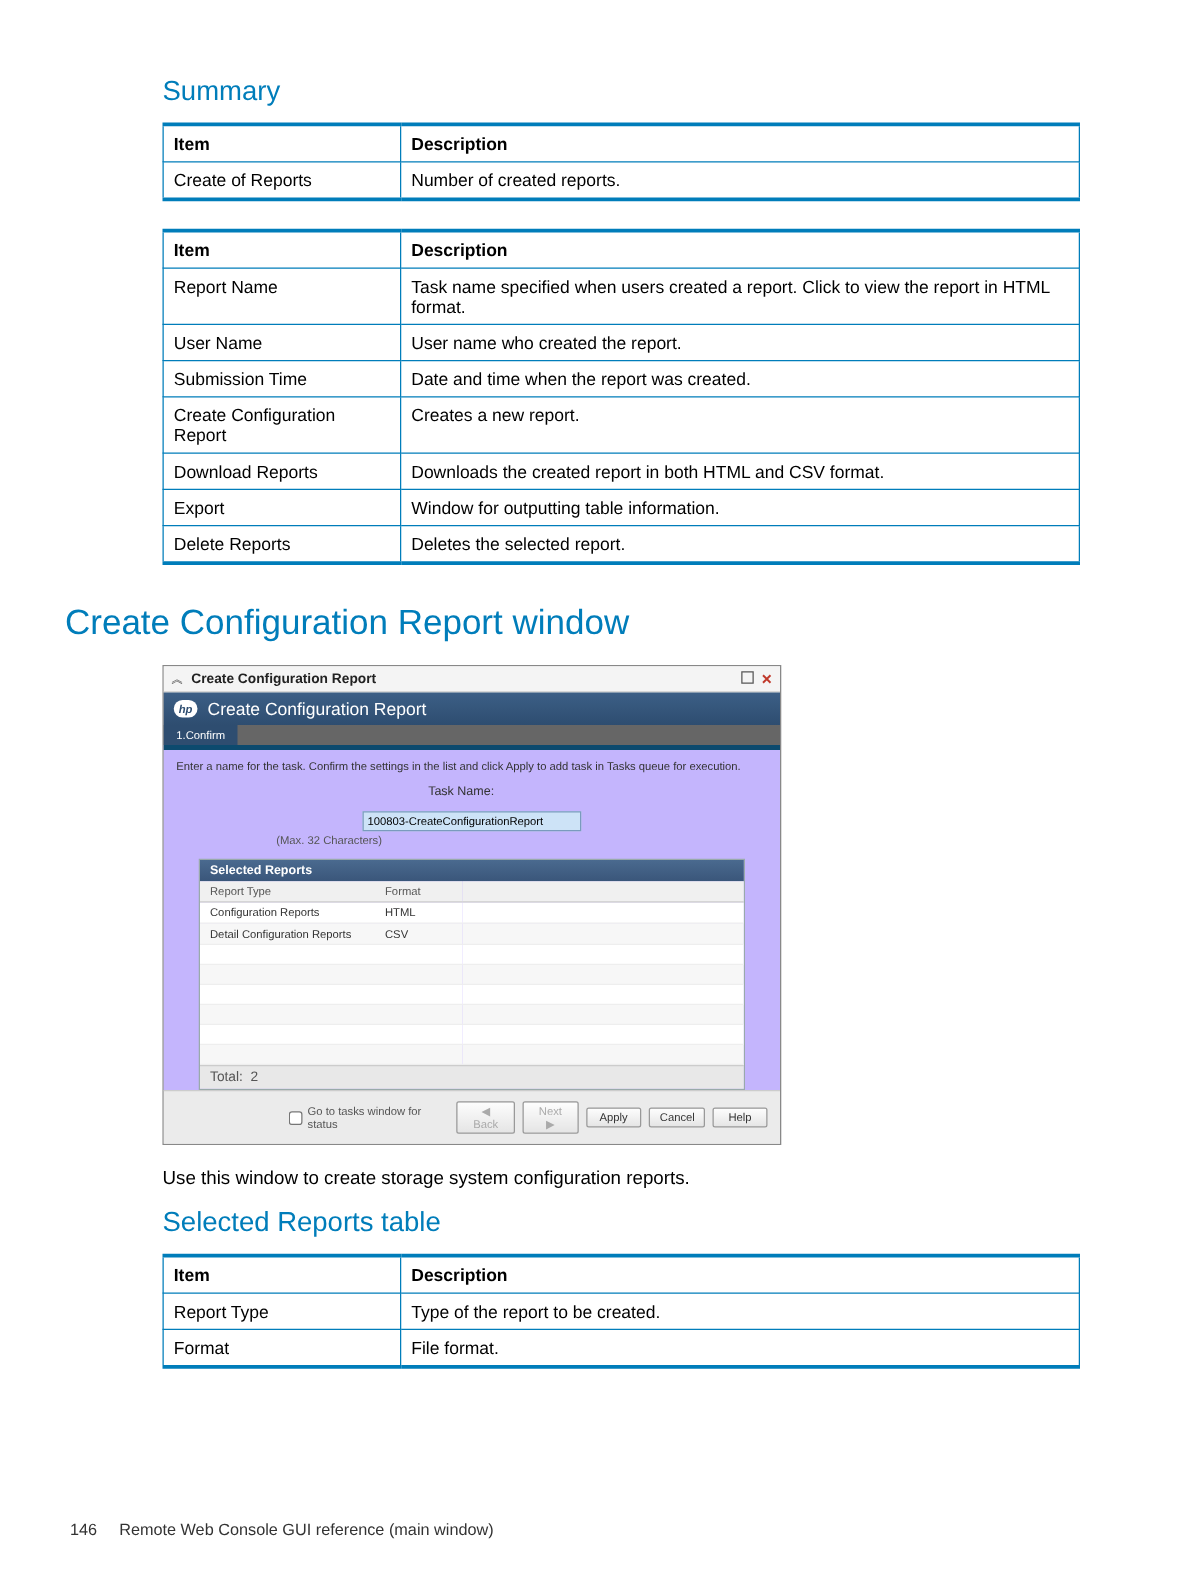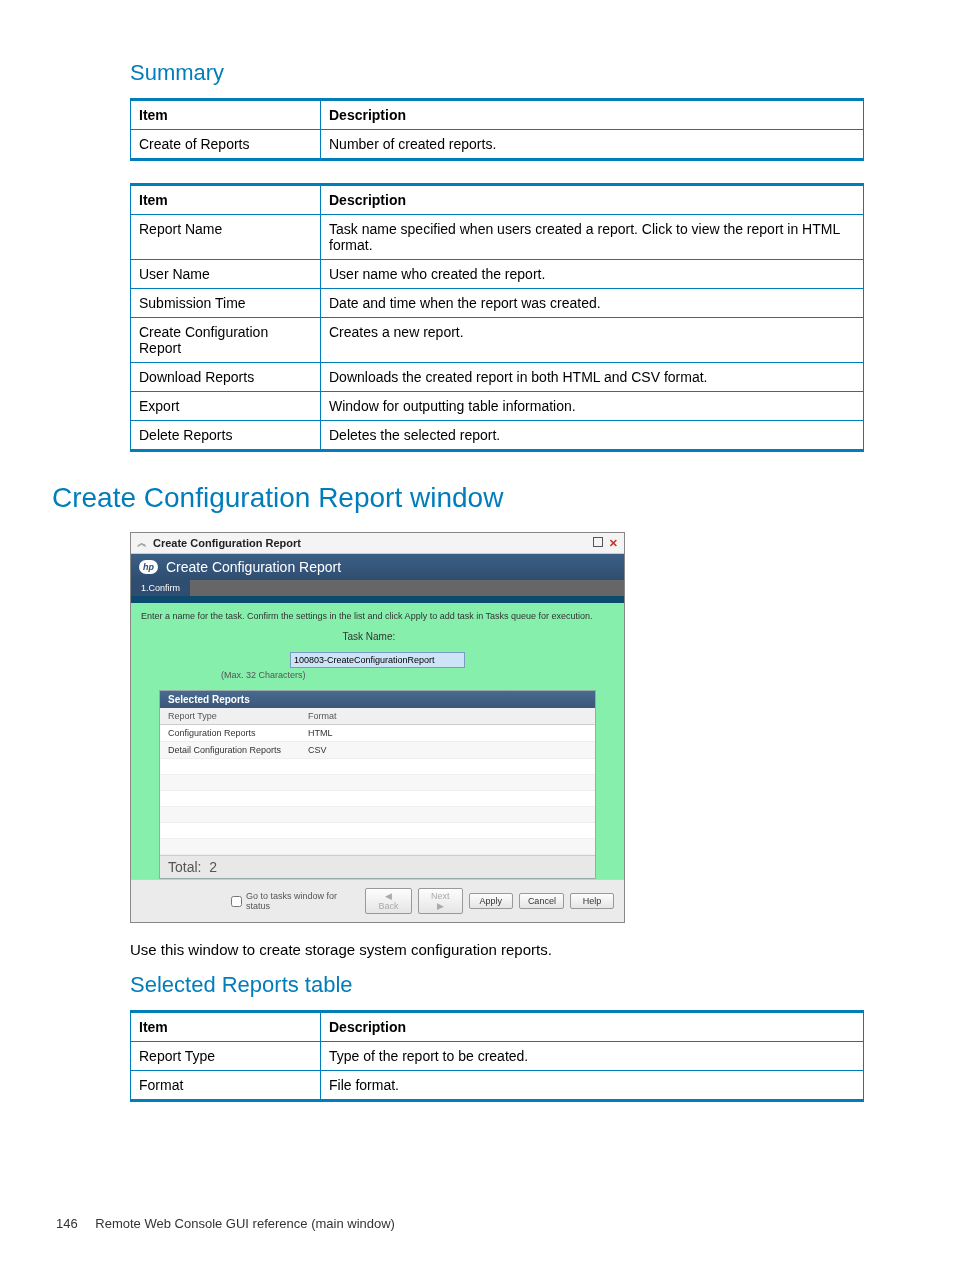--- a/index.html
+++ b/index.html
@@ -108,23 +108,23 @@
   }
   .win-step .step-active {
     display: inline-block;
     background: #2e4d70;
     color: #fff;
     font-size: 9px;
     padding: 3px 10px;
     text-align: center;
   }
   .win-body {
-    background: #86efac;
+    background: #c4b5fd;
     padding: 8px 10px 0 10px;
-    border-top: 7px solid #0c4a6e;
+    border-top: 4px solid #0c4a6e;
   }
   .instr { font-size: 9px; color: #333; margin-bottom: 10px; }
   .task-row { display: flex; align-items: center; gap: 10px; margin-bottom: 2px; flex-direction: column; }
   .task-label { font-size: 10px; width: 70px; }
   .task-input {
     border: 1px solid #7a9bbd;
     background: #cde3f7;
     color: #000;
     font-size: 9px;
     padding: 2px 3px;
@@ -156,21 +156,21 @@
     padding: 3px 8px;
     border-bottom: 1px solid #eee;
     background: #fff;
     height: 16px;
   }
   .sel-table tr.alt td { background: #f7f7f7; }
   .sel-foot {
     background: #e8e8e8;
     border-top: 1px solid #ccc;
     padding: 3px 8px;
-    font-size: 14px;
+    font-size: 11px;
     color: #555;
   }
   .win-actions {
     display: flex;
     justify-content: flex-end;
     align-items: center;
     gap: 6px;
     padding: 8px 10px;
     background: #ebebeb;
     border-top: 1px solid #ccc;

